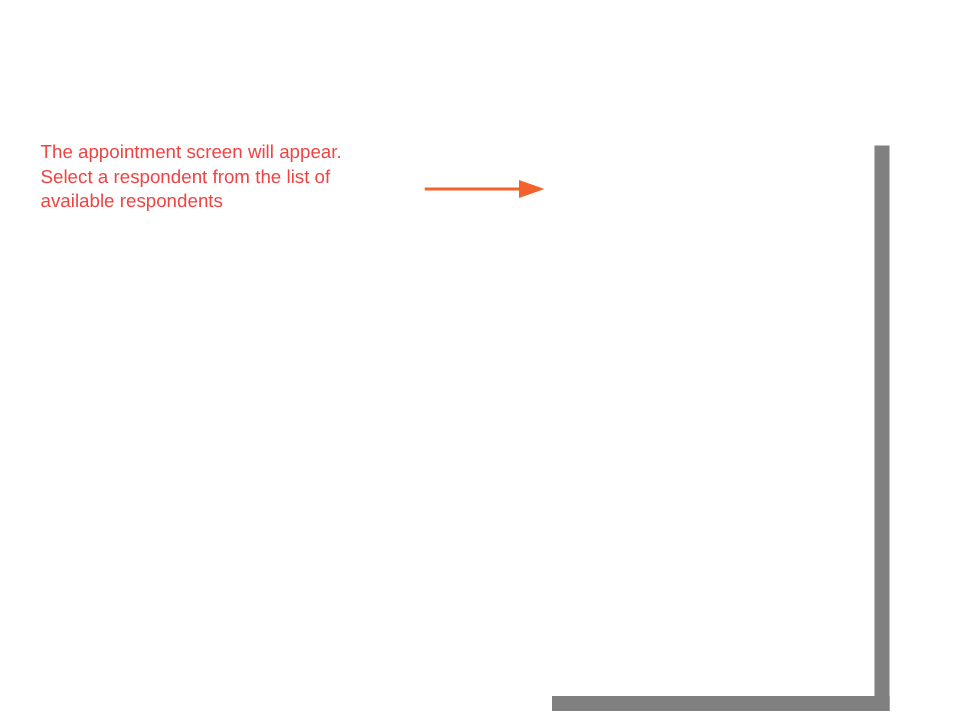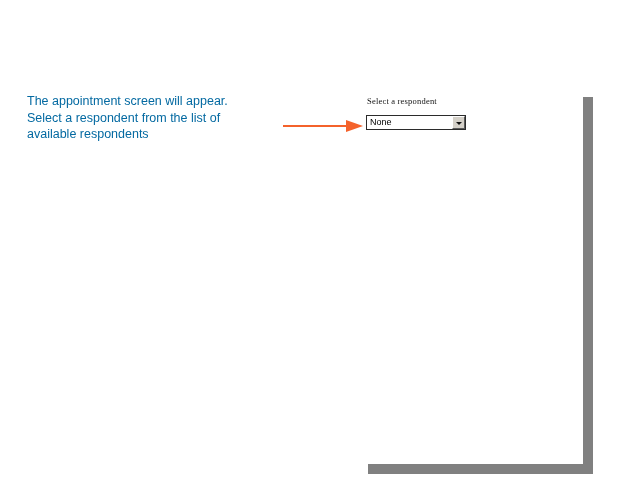--- a/index.html
+++ b/index.html
@@ -37,21 +37,21 @@
   
   #body-text {
     position: absolute;
     left: 27px;
     top: 93px;
     width: 228px;
     font-family: "Liberation Sans", sans-serif;
     font-size: 12.5px;
     font-weight: 400;
     line-height: 16.5px;
-    color: #0369a1;
+    color: #ef4444;
   }
 
   
   #form-capture {
     position: absolute;
     left: 366px;
     top: 96px;
   }
   #dropdown-label {
     font-family: "Liberation Serif", serif;
@@ -135,30 +135,20 @@
   }
 </style>
 </head>
 <body>
 
 <div id="slide">
 
 
   <div id="body-text">The appointment screen will appear. Select a respondent from the list of available respondents</div>
 
-  <div id="form-capture">
-    <div id="dropdown-label">Select a respondent</div>
-
-    <div id="respondent-select">
-      <div id="respondent-select-value">None</div>
-      <div id="respondent-select-button">
-        <span class="caret"></span>
-      </div>
-    </div>
-  </div>
 
   <svg id="callout-arrow" viewBox="0 0 82 18">
     <line x1="0" y1="9" x2="66" y2="9" stroke="#F4622B" stroke-width="2"></line>
     <polygon points="63,3 63,15 80,9" fill="#F4622B"></polygon>
   </svg>
 
   <div id="frame-right-bar"></div>
   <div id="frame-bottom-bar"></div>
 
 </div>

